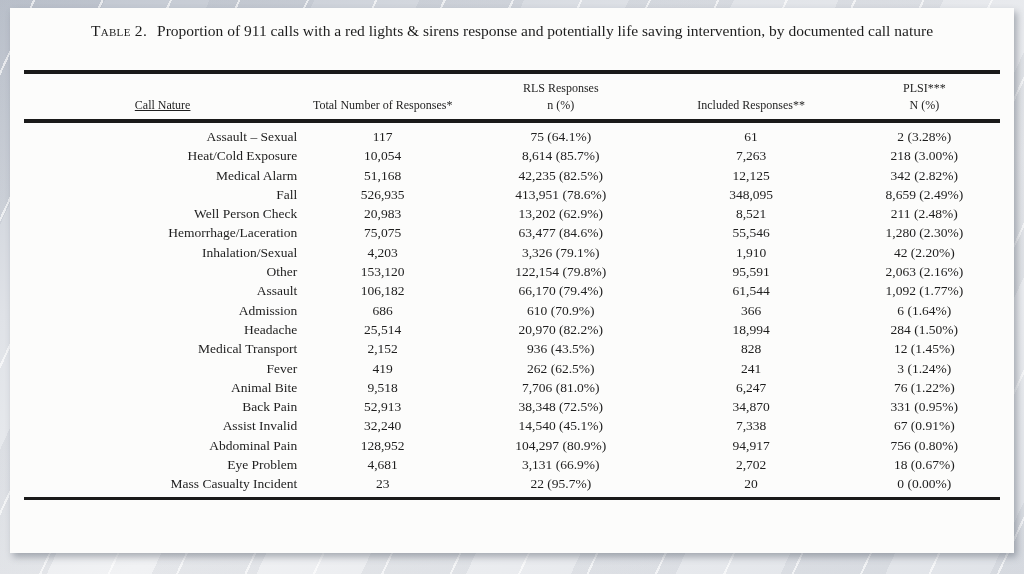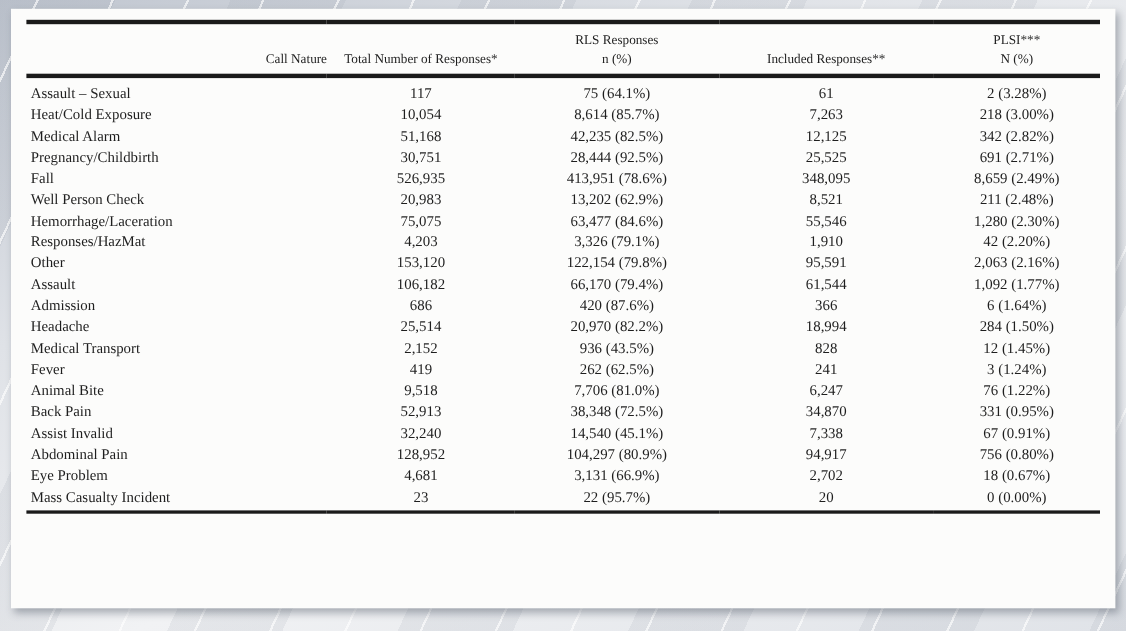--- a/index.html
+++ b/index.html
@@ -47,44 +47,47 @@
   }
   thead th{
     font-weight:normal;
     font-size:12px;
     line-height:17px;
     vertical-align:bottom;
     padding:6px 0 5px 0;
     border-top:4px solid var(--rule-color);
     border-bottom:4px solid var(--rule-color);
   }
-  thead th.c1{text-align:right;padding-left:4px;}
+  thead th.c1{text-align:center;padding-left:4px;text-decoration:underline;}
   thead th.c2, thead th.c3, thead th.c4, thead th.c5{text-align:center;}
   col.c1{width:28%;}
   col.c2{width:17.5%;}
   col.c3{width:19%;}
   col.c4{width:20%;}
   col.c5{width:15.5%;}
   tbody td{
     font-size:13.5px;
     line-height:19.3px;
     white-space:nowrap;
     text-align:center;
   }
-  tbody td:first-child{text-align:left;padding-left:4px;}
+  tbody td:first-child{text-align:right;padding-left:4px;}
   tbody{border-bottom:3px solid var(--rule-color);}
   tbody tr:first-child td{padding-top:4px;}
   tbody tr:last-child td{padding-bottom:3px;}
 </style>
 </head>
 <body>
 
 <div class="slide">
   <div class="panel">
 
+    <div class="title">
+      <span class="tlabel">Table 2.</span><span>Proportion of 911 calls with a red lights &amp; sirens response and potentially life saving intervention, by documented call nature</span>
+    </div>
 
     <table>
       <colgroup>
         <col class="c1">
           <col class="c2">
           <col class="c3">
           <col class="c4">
           <col class="c5">
       </colgroup>
       <thead>
@@ -124,27 +127,20 @@
             <td>218 (3.00%)</td>
           </tr>
           <tr>
             <td>Medical Alarm</td>
             <td>51,168</td>
             <td>42,235 (82.5%)</td>
             <td>12,125</td>
             <td>342 (2.82%)</td>
           </tr>
           <tr>
-            <td>Pregnancy/Childbirth</td>
-            <td>30,751</td>
-            <td>28,444 (92.5%)</td>
-            <td>25,525</td>
-            <td>691 (2.71%)</td>
-          </tr>
-          <tr>
             <td>Fall</td>
             <td>526,935</td>
             <td>413,951 (78.6%)</td>
             <td>348,095</td>
             <td>8,659 (2.49%)</td>
           </tr>
           <tr>
             <td>Well Person Check</td>
             <td>20,983</td>
             <td>13,202 (62.9%)</td>
@@ -152,21 +148,21 @@
             <td>211 (2.48%)</td>
           </tr>
           <tr>
             <td>Hemorrhage/Laceration</td>
             <td>75,075</td>
             <td>63,477 (84.6%)</td>
             <td>55,546</td>
             <td>1,280 (2.30%)</td>
           </tr>
           <tr>
-            <td>Responses/HazMat</td>
+            <td>Inhalation/Sexual</td>
             <td>4,203</td>
             <td>3,326 (79.1%)</td>
             <td>1,910</td>
             <td>42 (2.20%)</td>
           </tr>
           <tr>
             <td>Other</td>
             <td>153,120</td>
             <td>122,154 (79.8%)</td>
             <td>95,591</td>
@@ -175,21 +171,21 @@
           <tr>
             <td>Assault</td>
             <td>106,182</td>
             <td>66,170 (79.4%)</td>
             <td>61,544</td>
             <td>1,092 (1.77%)</td>
           </tr>
           <tr>
             <td>Admission</td>
             <td>686</td>
-            <td>420 (87.6%)</td>
+            <td>610 (70.9%)</td>
             <td>366</td>
             <td>6 (1.64%)</td>
           </tr>
           <tr>
             <td>Headache</td>
             <td>25,514</td>
             <td>20,970 (82.2%)</td>
             <td>18,994</td>
             <td>284 (1.50%)</td>
           </tr>

